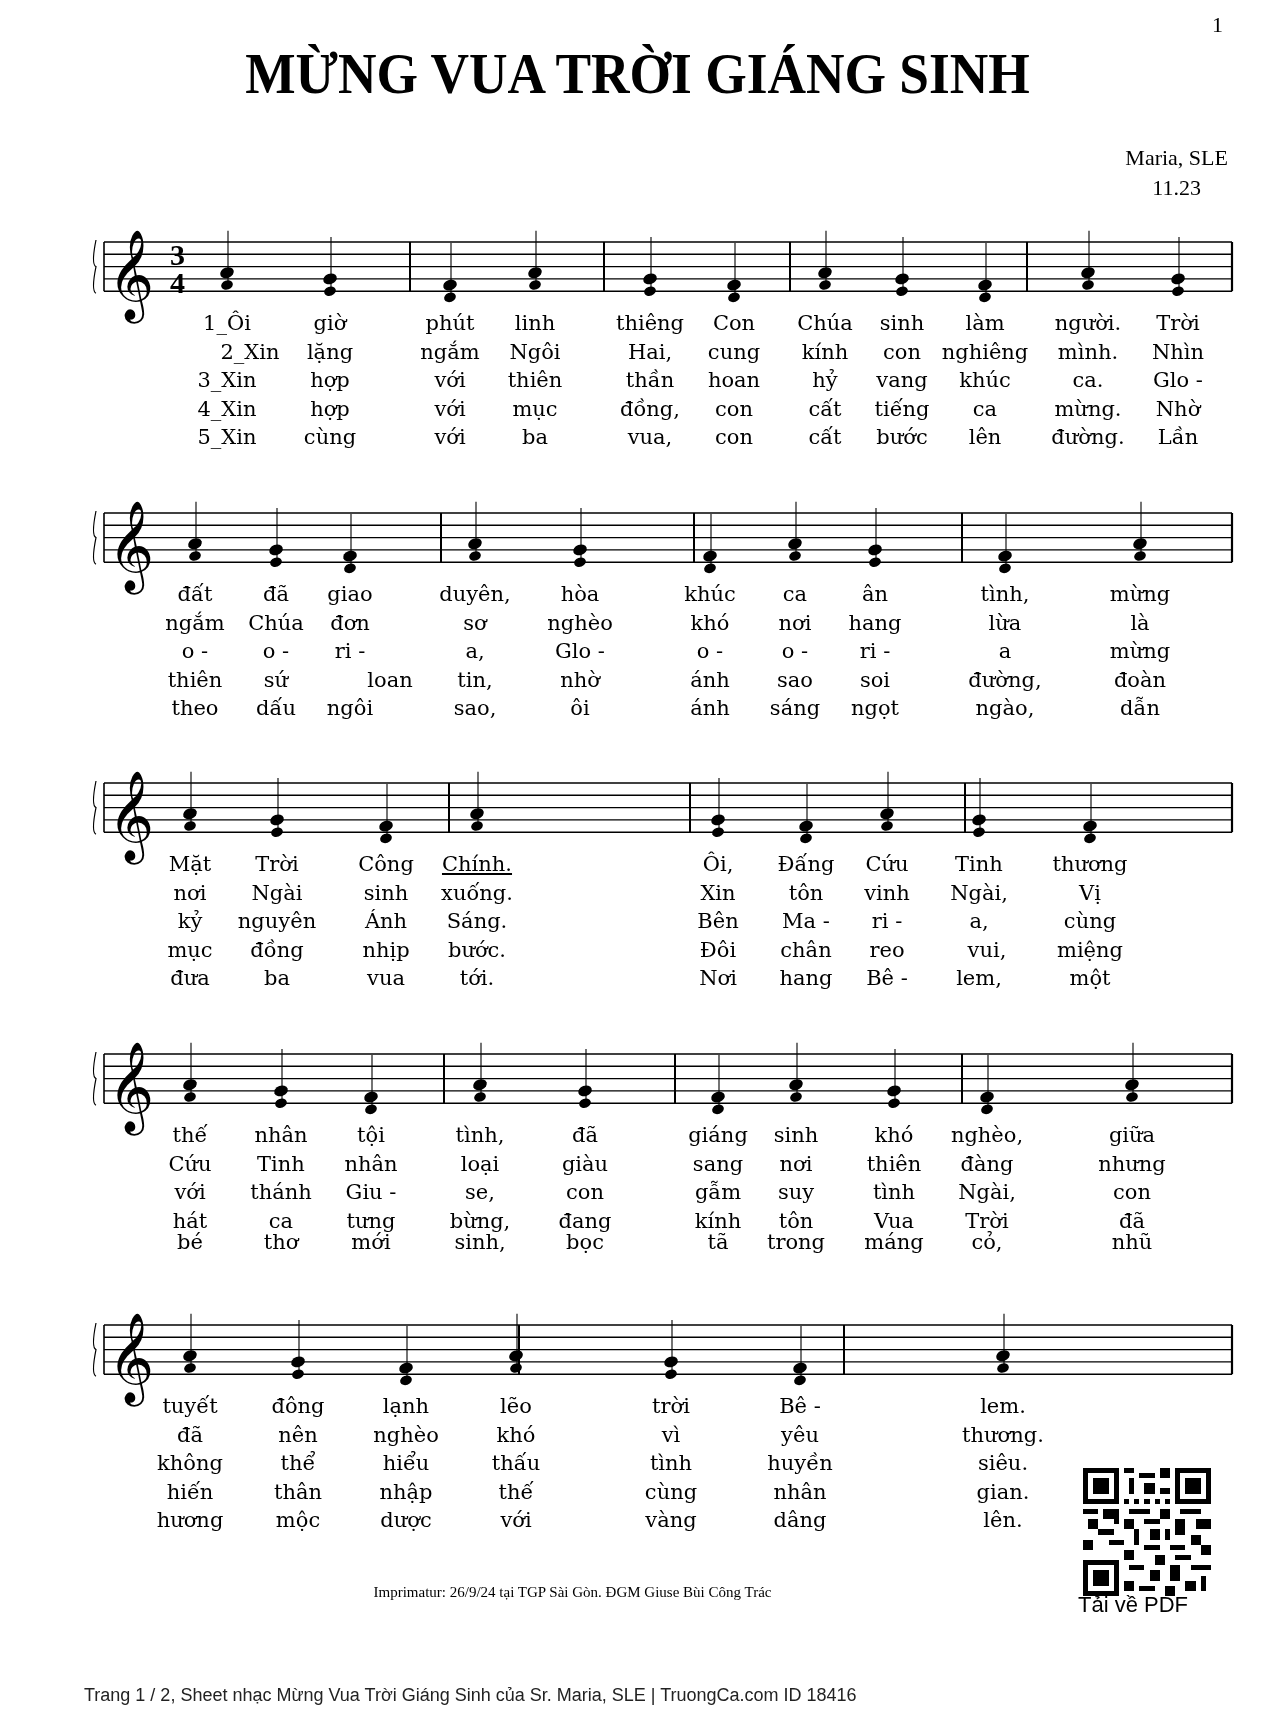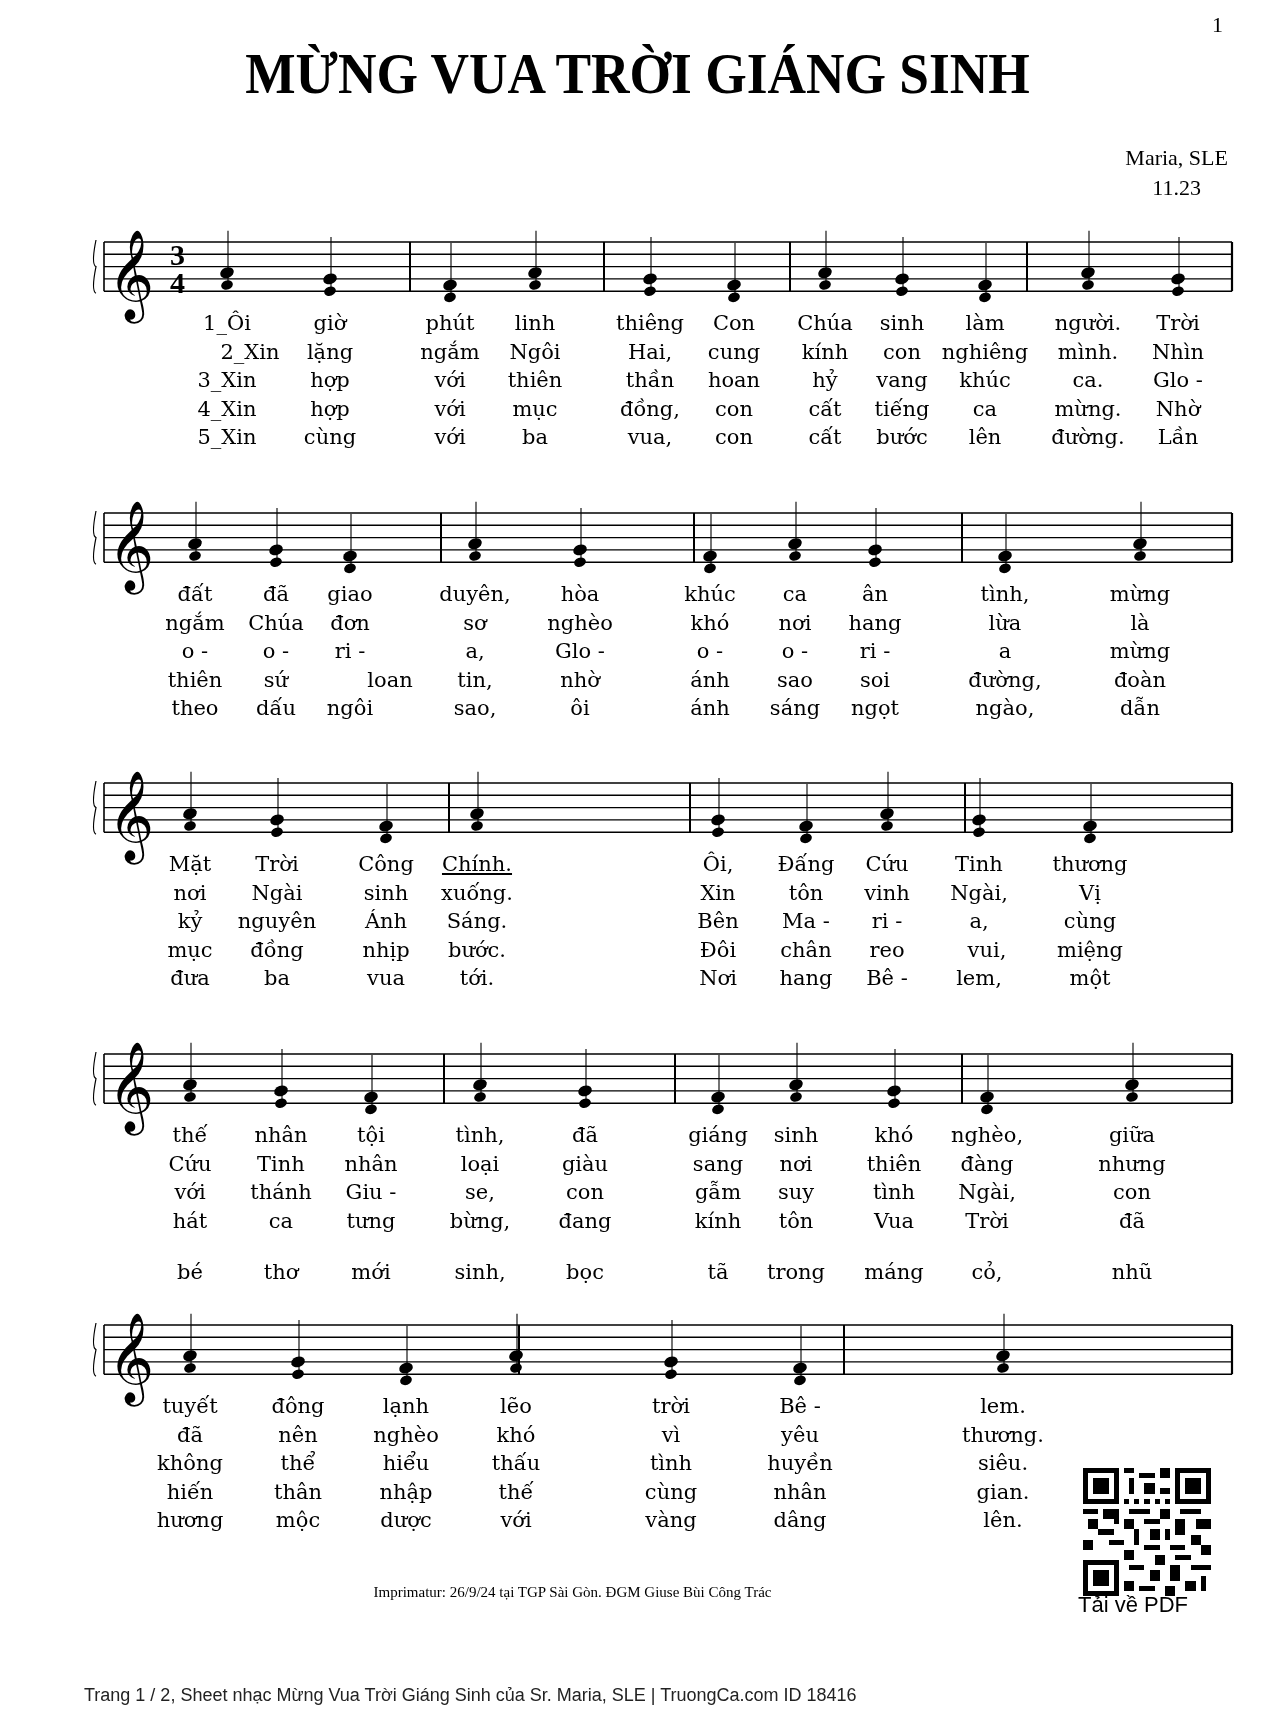--- a/index.html
+++ b/index.html
@@ -563,21 +563,21 @@
       <span class="syl" style="left: 281px;">ca</span>
       <span class="syl" style="left: 371px;">tưng</span>
       <span class="syl" style="left: 480px;">bừng,</span>
       <span class="syl" style="left: 585px;">đang</span>
       <span class="syl" style="left: 718px;">kính</span>
       <span class="syl" style="left: 796px;">tôn</span>
       <span class="syl" style="left: 894px;">Vua</span>
       <span class="syl" style="left: 987px;">Trời</span>
       <span class="syl" style="left: 1132px;">đã</span>
     </div>
-    <div class="lyric-row" style="top: 1260px;">
+    <div class="lyric-row" style="top: 1230px;">
       <span class="syl" style="left: 190px;">bé</span>
       <span class="syl" style="left: 281px;">thơ</span>
       <span class="syl" style="left: 371px;">mới</span>
       <span class="syl" style="left: 480px;">sinh,</span>
       <span class="syl" style="left: 585px;">bọc</span>
       <span class="syl" style="left: 718px;">tã</span>
       <span class="syl" style="left: 796px;">trong</span>
       <span class="syl" style="left: 894px;">máng</span>
       <span class="syl" style="left: 987px;">cỏ,</span>
       <span class="syl" style="left: 1132px;">nhũ</span>

